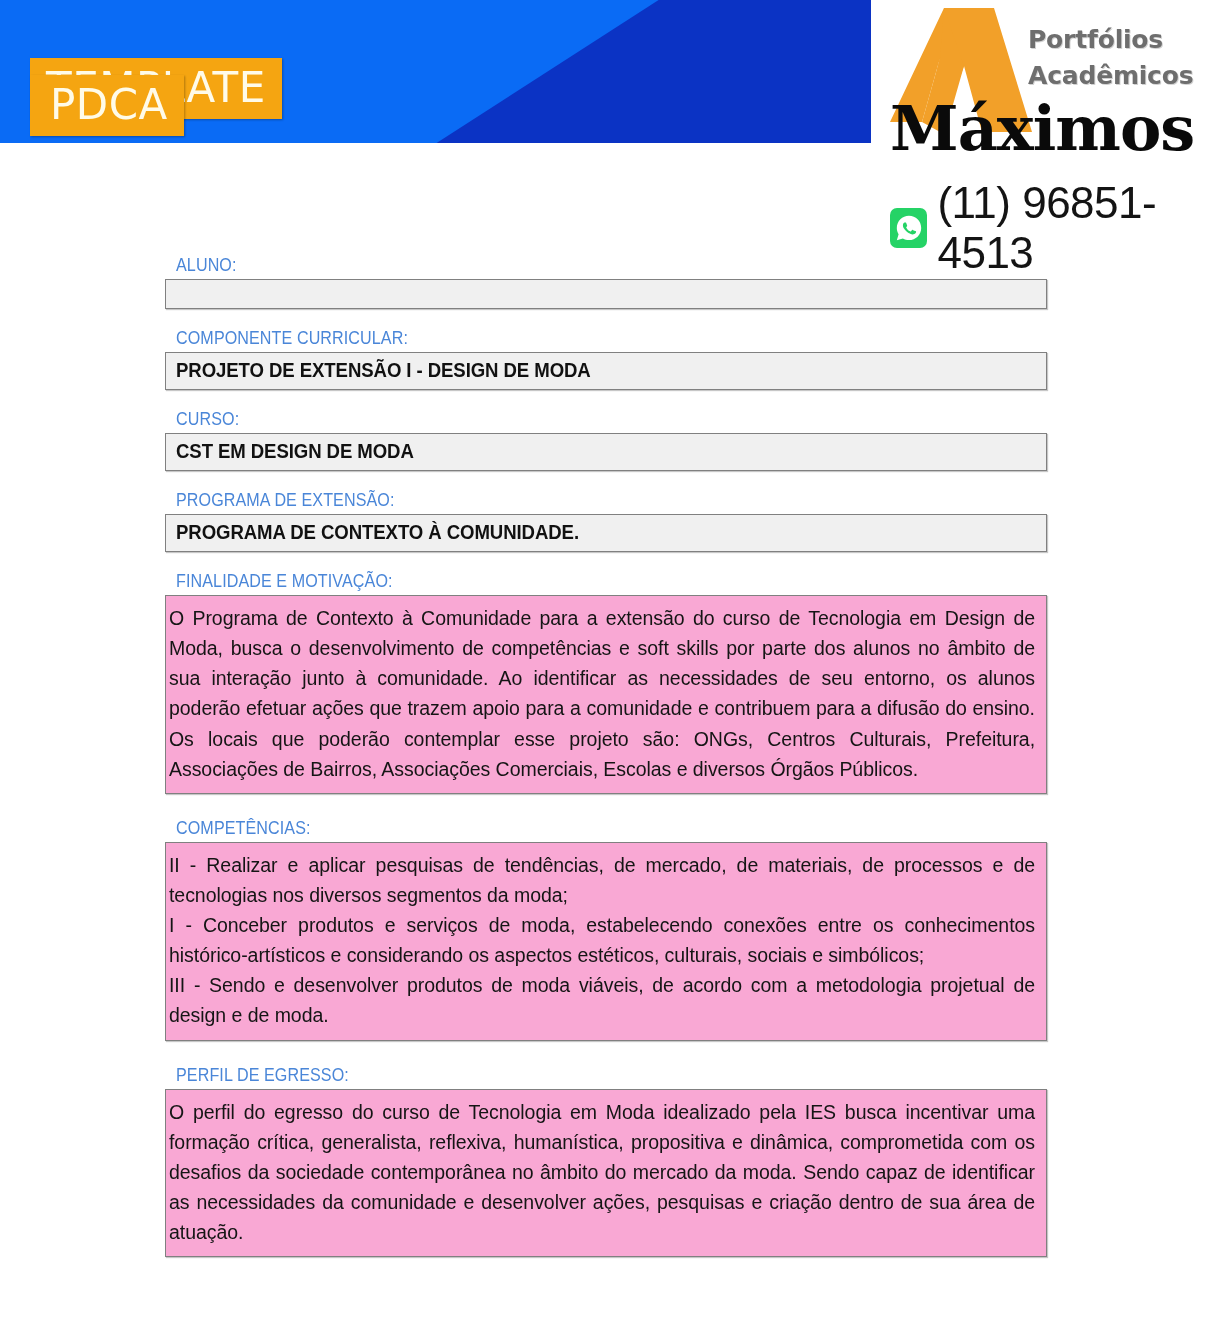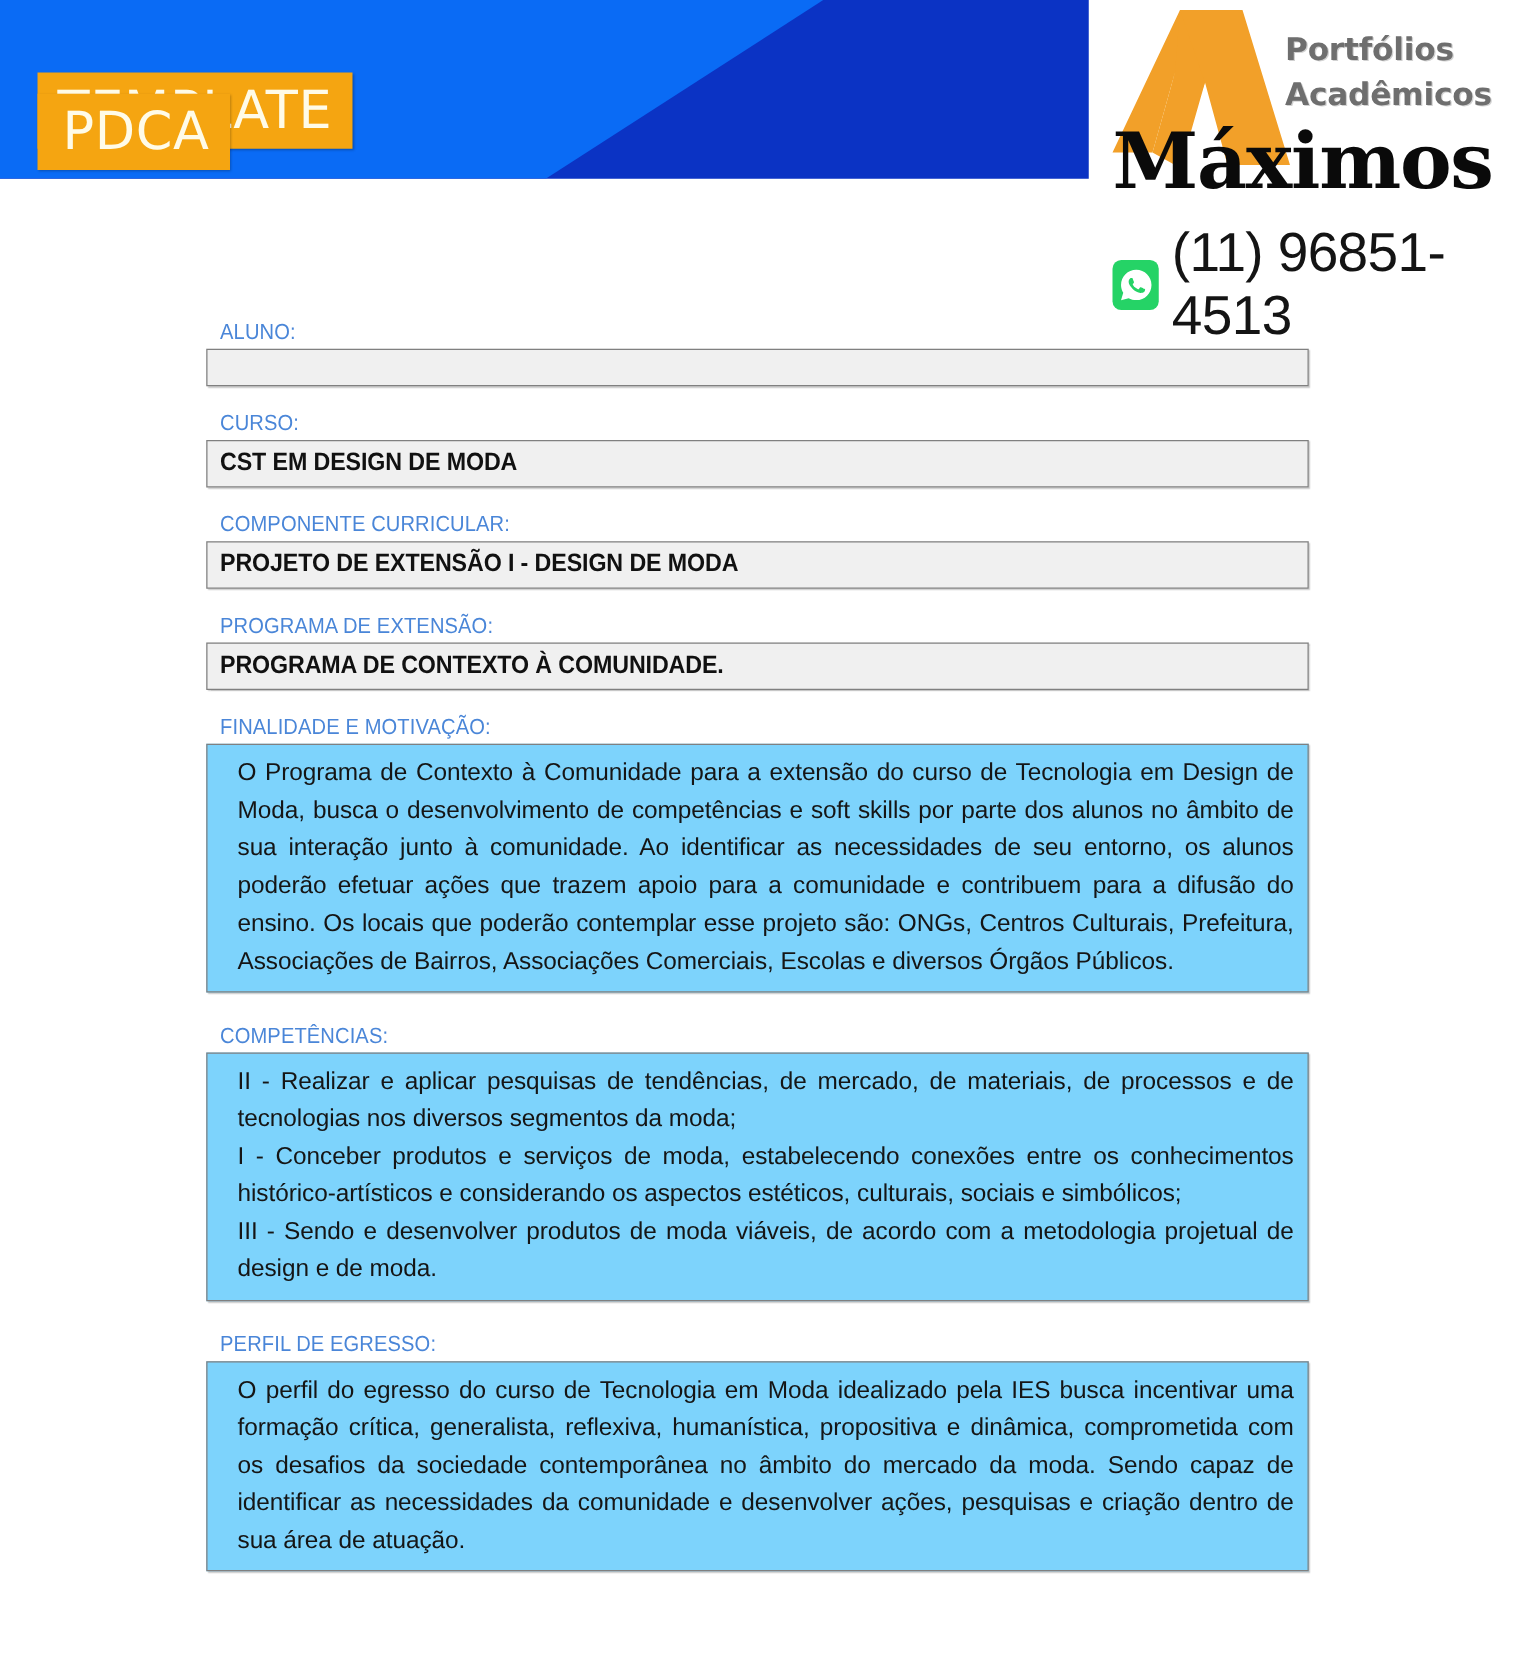--- a/index.html
+++ b/index.html
@@ -164,23 +164,23 @@
     font-weight: bold;
     font-size: 20px;
     color: #111111;
     line-height: 1.15;
     transform: scaleX(0.93);
     transform-origin: left center;
     letter-spacing: -0.1px;
   }
   .para-box {
     border: 1px solid #808080;
-    background: #7dd3fc;
+    background: #f9a8d4;
     box-shadow: 1px 1px 1px rgba(0,0,0,0.22);
-    padding: 7px 11px 9px 24px;
+    padding: 7px 11px 9px 3px;
     box-sizing: border-box;
   }
   .para-text {
     font-family: "Liberation Sans", sans-serif;
     font-size: 19.5px;
     color: #151515;
     line-height: 1.545;
     text-align: justify;
     text-justify: inter-word;
     letter-spacing: -0.05px;
@@ -225,30 +225,30 @@
 <div class="form">
 
   <div class="field-group">
     <div class="field-label">ALUNO:</div>
     <div class="field-box empty">
       <div class="field-value"></div>
     </div>
   </div>
 
   <div class="field-group">
+    <div class="field-label">COMPONENTE CURRICULAR:</div>
+    <div class="field-box">
+      <div class="field-value">PROJETO DE EXTENSÃO I - DESIGN DE MODA</div>
+    </div>
+  </div>
+
+  <div class="field-group">
     <div class="field-label">CURSO:</div>
     <div class="field-box">
       <div class="field-value">CST EM DESIGN DE MODA</div>
-    </div>
-  </div>
-
-  <div class="field-group">
-    <div class="field-label">COMPONENTE CURRICULAR:</div>
-    <div class="field-box">
-      <div class="field-value">PROJETO DE EXTENSÃO I - DESIGN DE MODA</div>
     </div>
   </div>
 
   <div class="field-group">
     <div class="field-label">PROGRAMA DE EXTENSÃO:</div>
     <div class="field-box">
       <div class="field-value">PROGRAMA DE CONTEXTO À COMUNIDADE.</div>
     </div>
   </div>
 

